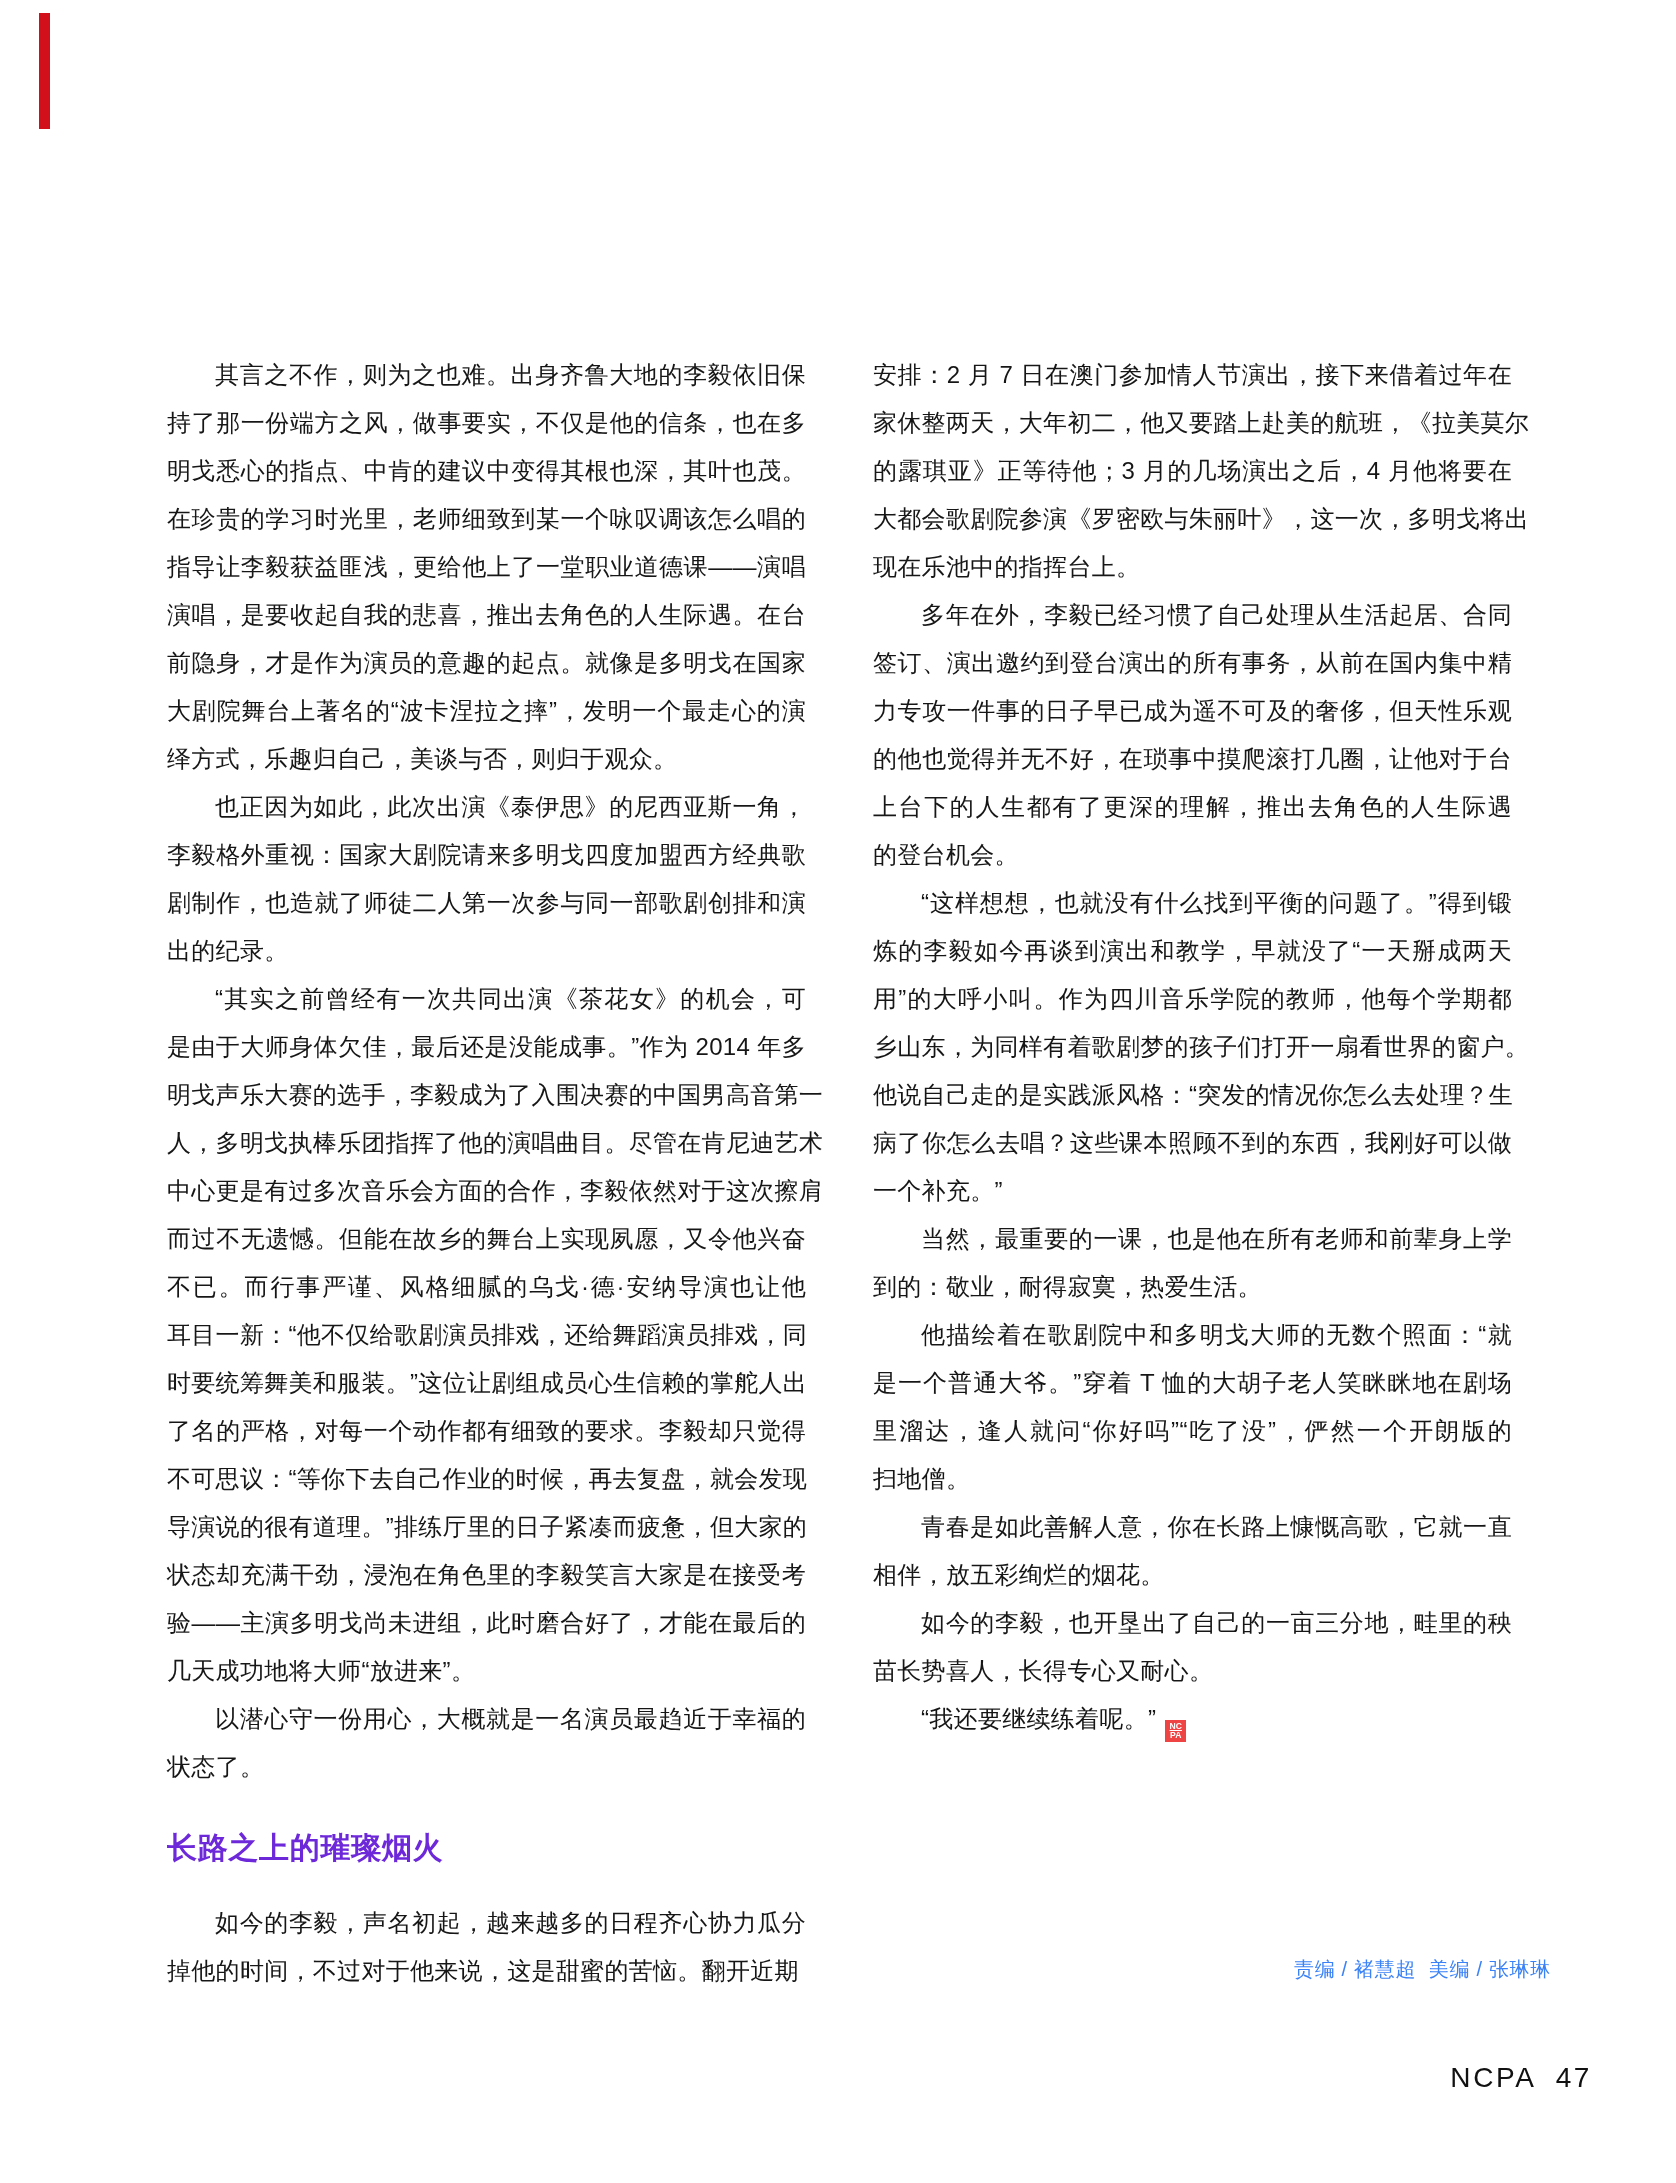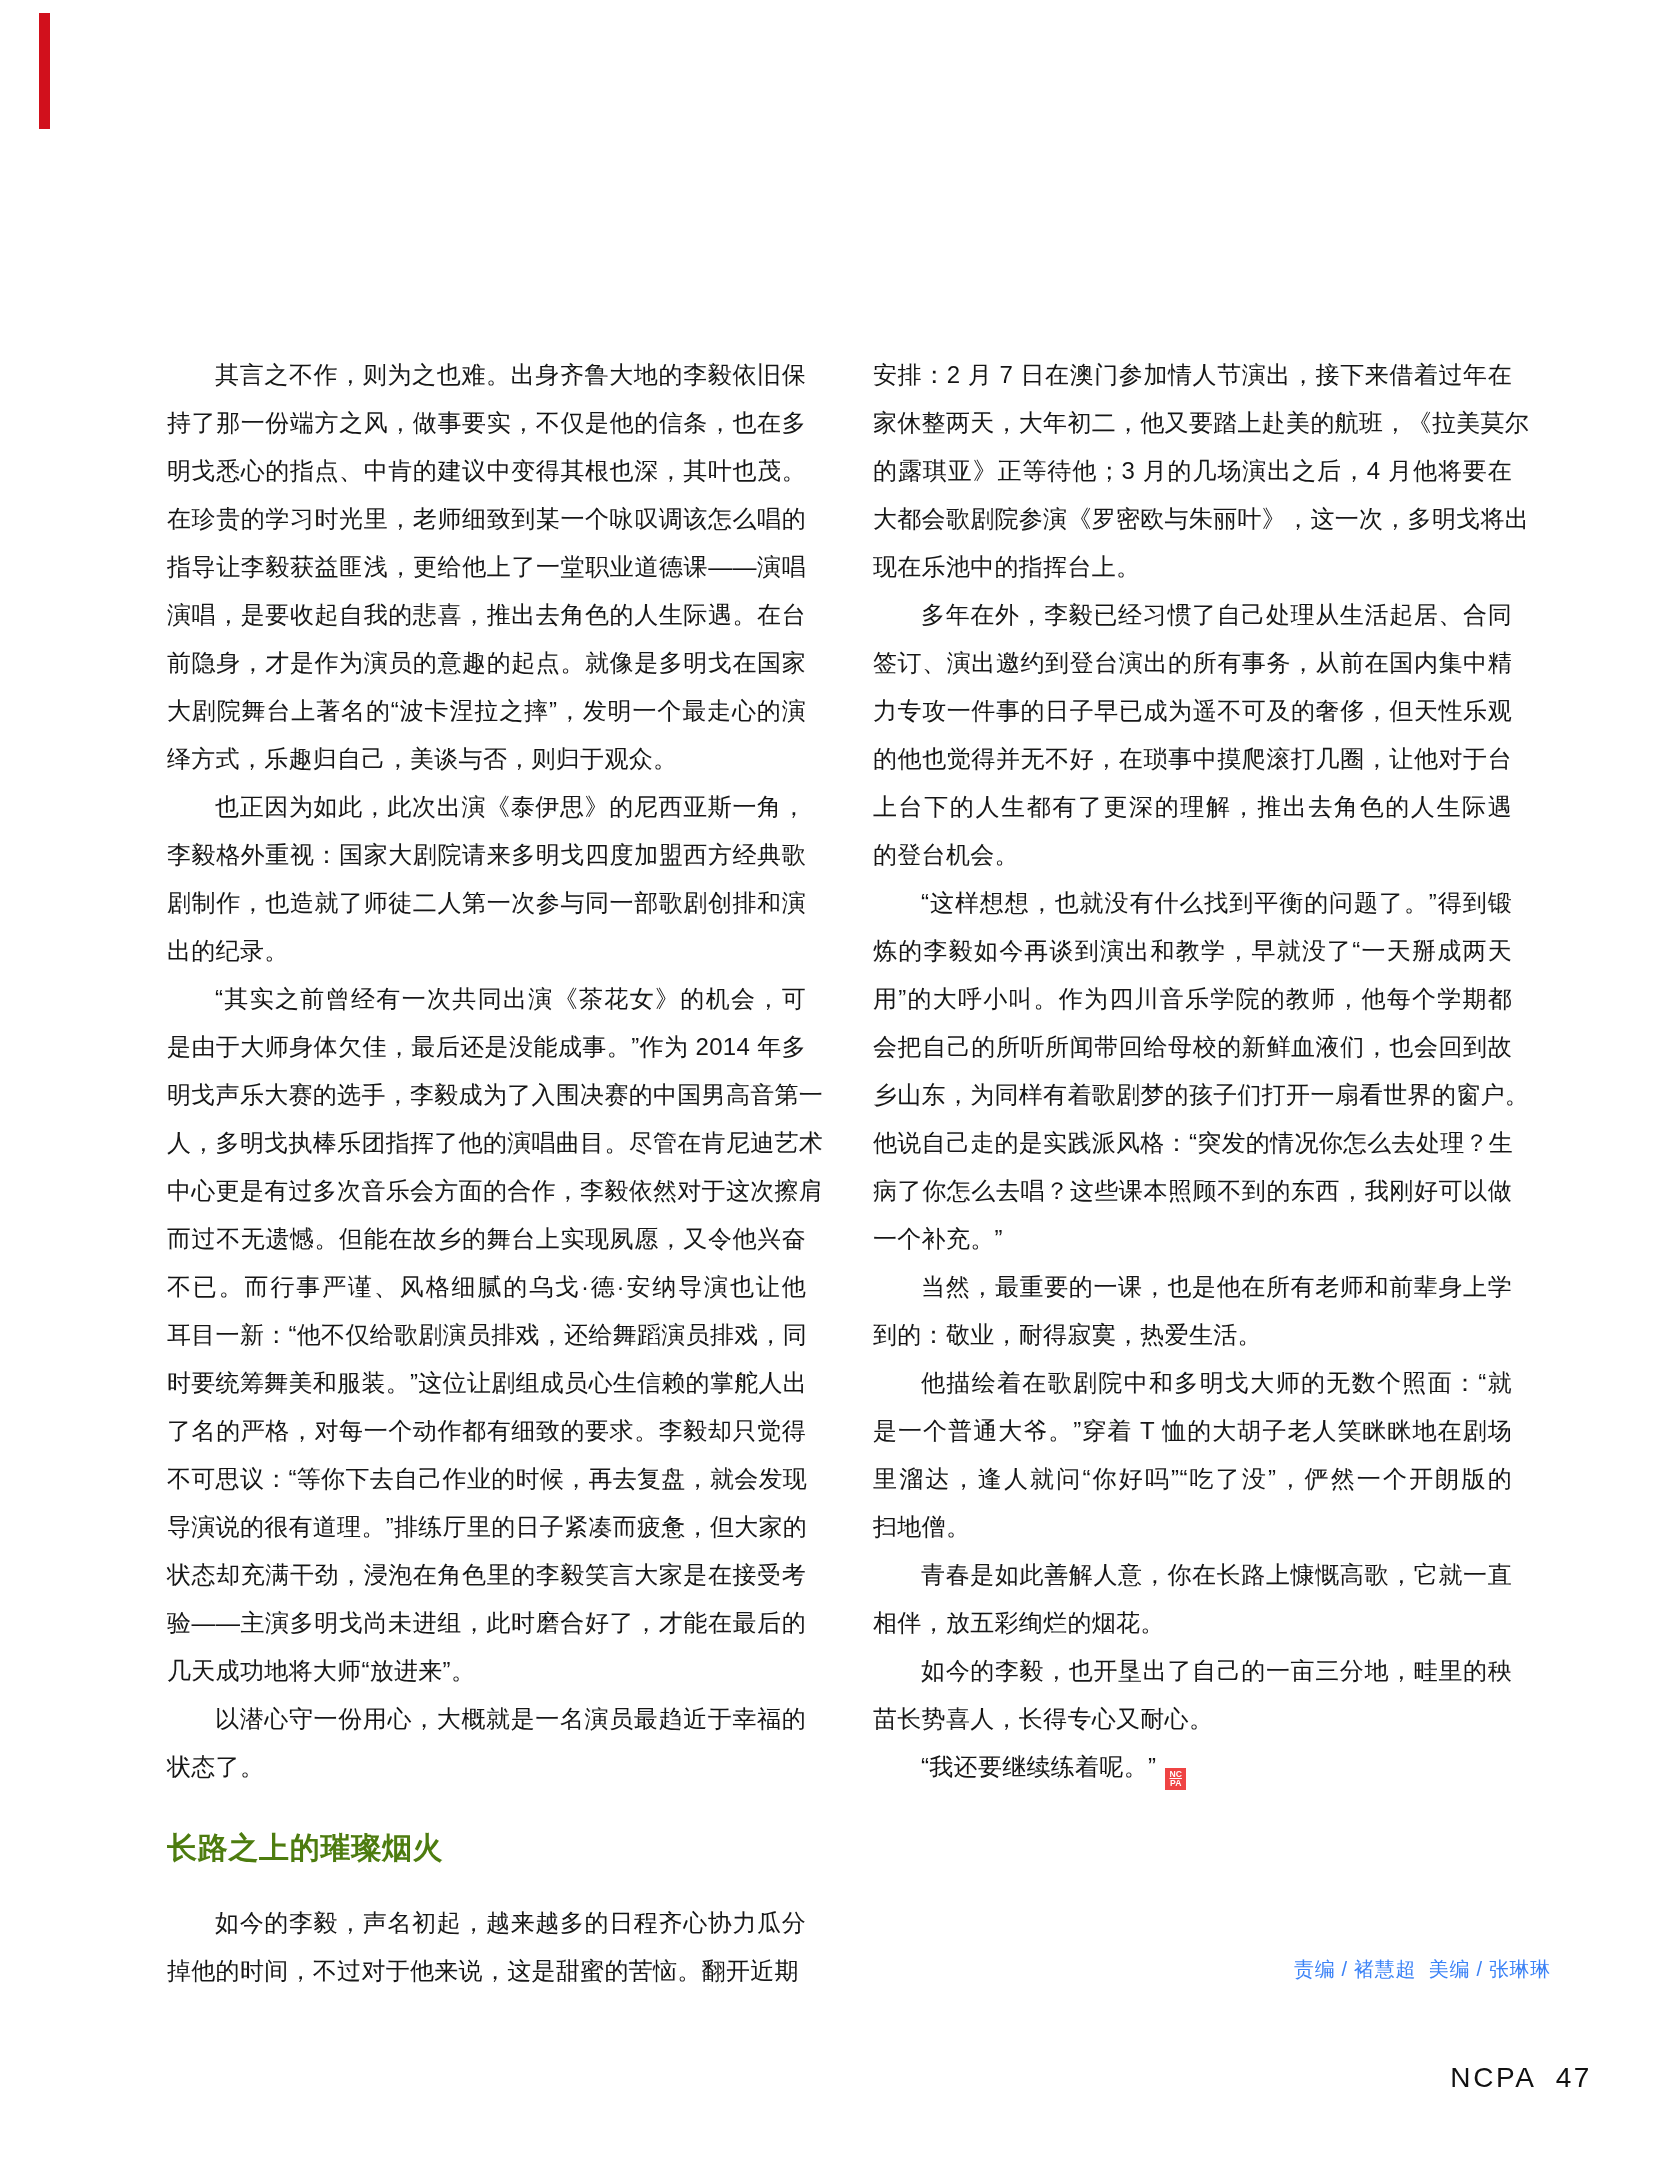--- a/index.html
+++ b/index.html
@@ -34,21 +34,21 @@
     color:#161616;
   }
   .line.ind{text-indent:2em;}
   .line.end{text-align:center;text-align-last:left;}
   .section-heading{
     margin-top:30px;
     margin-bottom:25px;
     height:53px;line-height:53px;
     font-size:30px;
     font-weight:bold;
-    color:#4d7c0f;
+    color:#6d28d9;
     letter-spacing:0.7px;
   }
   .ncpa-seal{
     display:inline-flex;
     flex-direction:column;
     align-items:center;
     justify-content:center;
     width:20.5px;height:22px;
     margin-left:9.2px;
     vertical-align:-2px;
@@ -129,21 +129,20 @@
       <div class="line end">现在乐池中的指挥台上。</div>
       <div class="line ind">多年在外，李毅已经习惯了自己处理从生活起居、合同</div>
       <div class="line">签订、演出邀约到登台演出的所有事务，从前在国内集中精</div>
       <div class="line">力专攻一件事的日子早已成为遥不可及的奢侈，但天性乐观</div>
       <div class="line">的他也觉得并无不好，在琐事中摸爬滚打几圈，让他对于台</div>
       <div class="line">上台下的人生都有了更深的理解，推出去角色的人生际遇</div>
       <div class="line end">的登台机会。</div>
       <div class="line ind">“这样想想，也就没有什么找到平衡的问题了。”得到锻</div>
       <div class="line">炼的李毅如今再谈到演出和教学，早就没了“一天掰成两天</div>
       <div class="line">用”的大呼小叫。作为四川音乐学院的教师，他每个学期都</div>
-      <div class="line">会把自己的所听所闻带回给母校的新鲜血液们，也会回到故</div>
       <div class="line">乡山东，为同样有着歌剧梦的孩子们打开一扇看世界的窗户。</div>
       <div class="line">他说自己走的是实践派风格：“突发的情况你怎么去处理？生</div>
       <div class="line">病了你怎么去唱？这些课本照顾不到的东西，我刚好可以做</div>
       <div class="line end">一个补充。”</div>
       <div class="line ind">当然，最重要的一课，也是他在所有老师和前辈身上学</div>
       <div class="line end">到的：敬业，耐得寂寞，热爱生活。</div>
       <div class="line ind">他描绘着在歌剧院中和多明戈大师的无数个照面：“就</div>
       <div class="line">是一个普通大爷。”穿着 T 恤的大胡子老人笑眯眯地在剧场</div>
       <div class="line">里溜达，逢人就问“你好吗”“吃了没”，俨然一个开朗版的</div>
       <div class="line end">扫地僧。</div>

